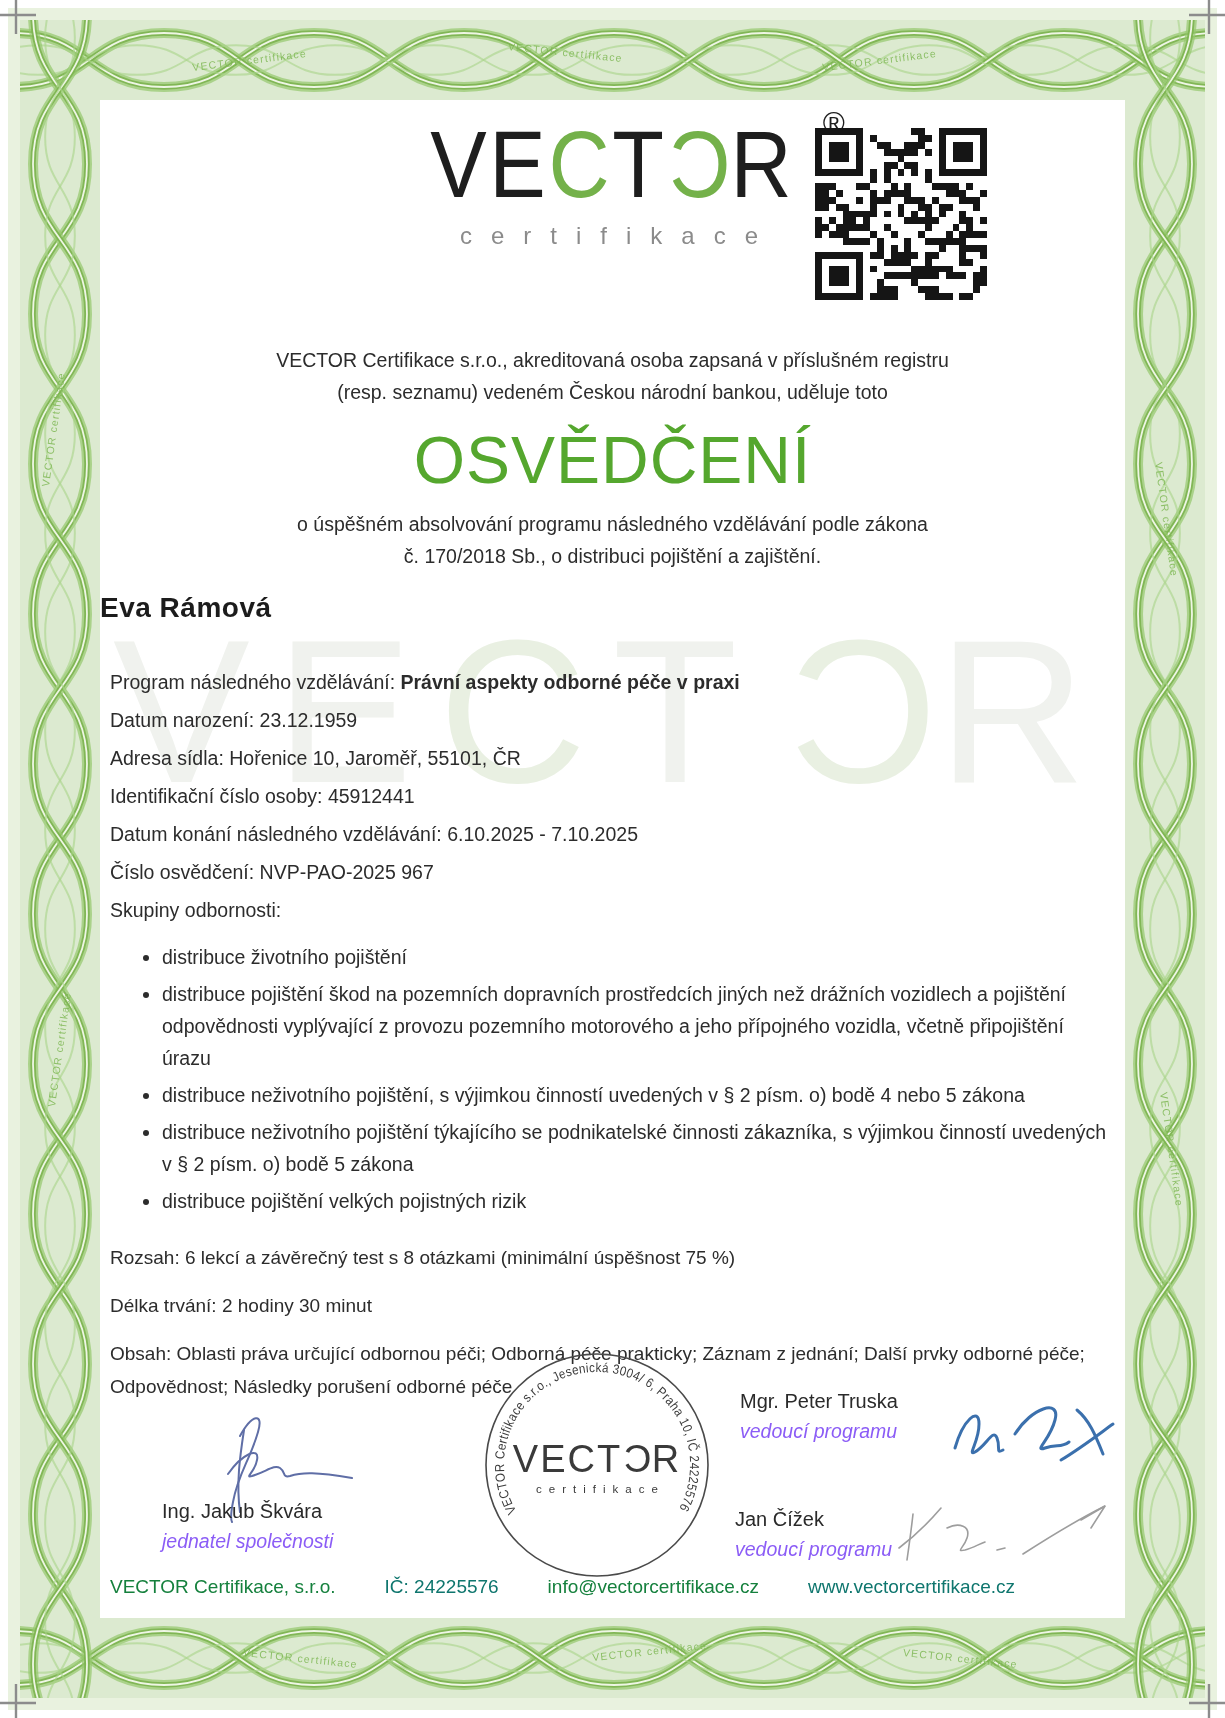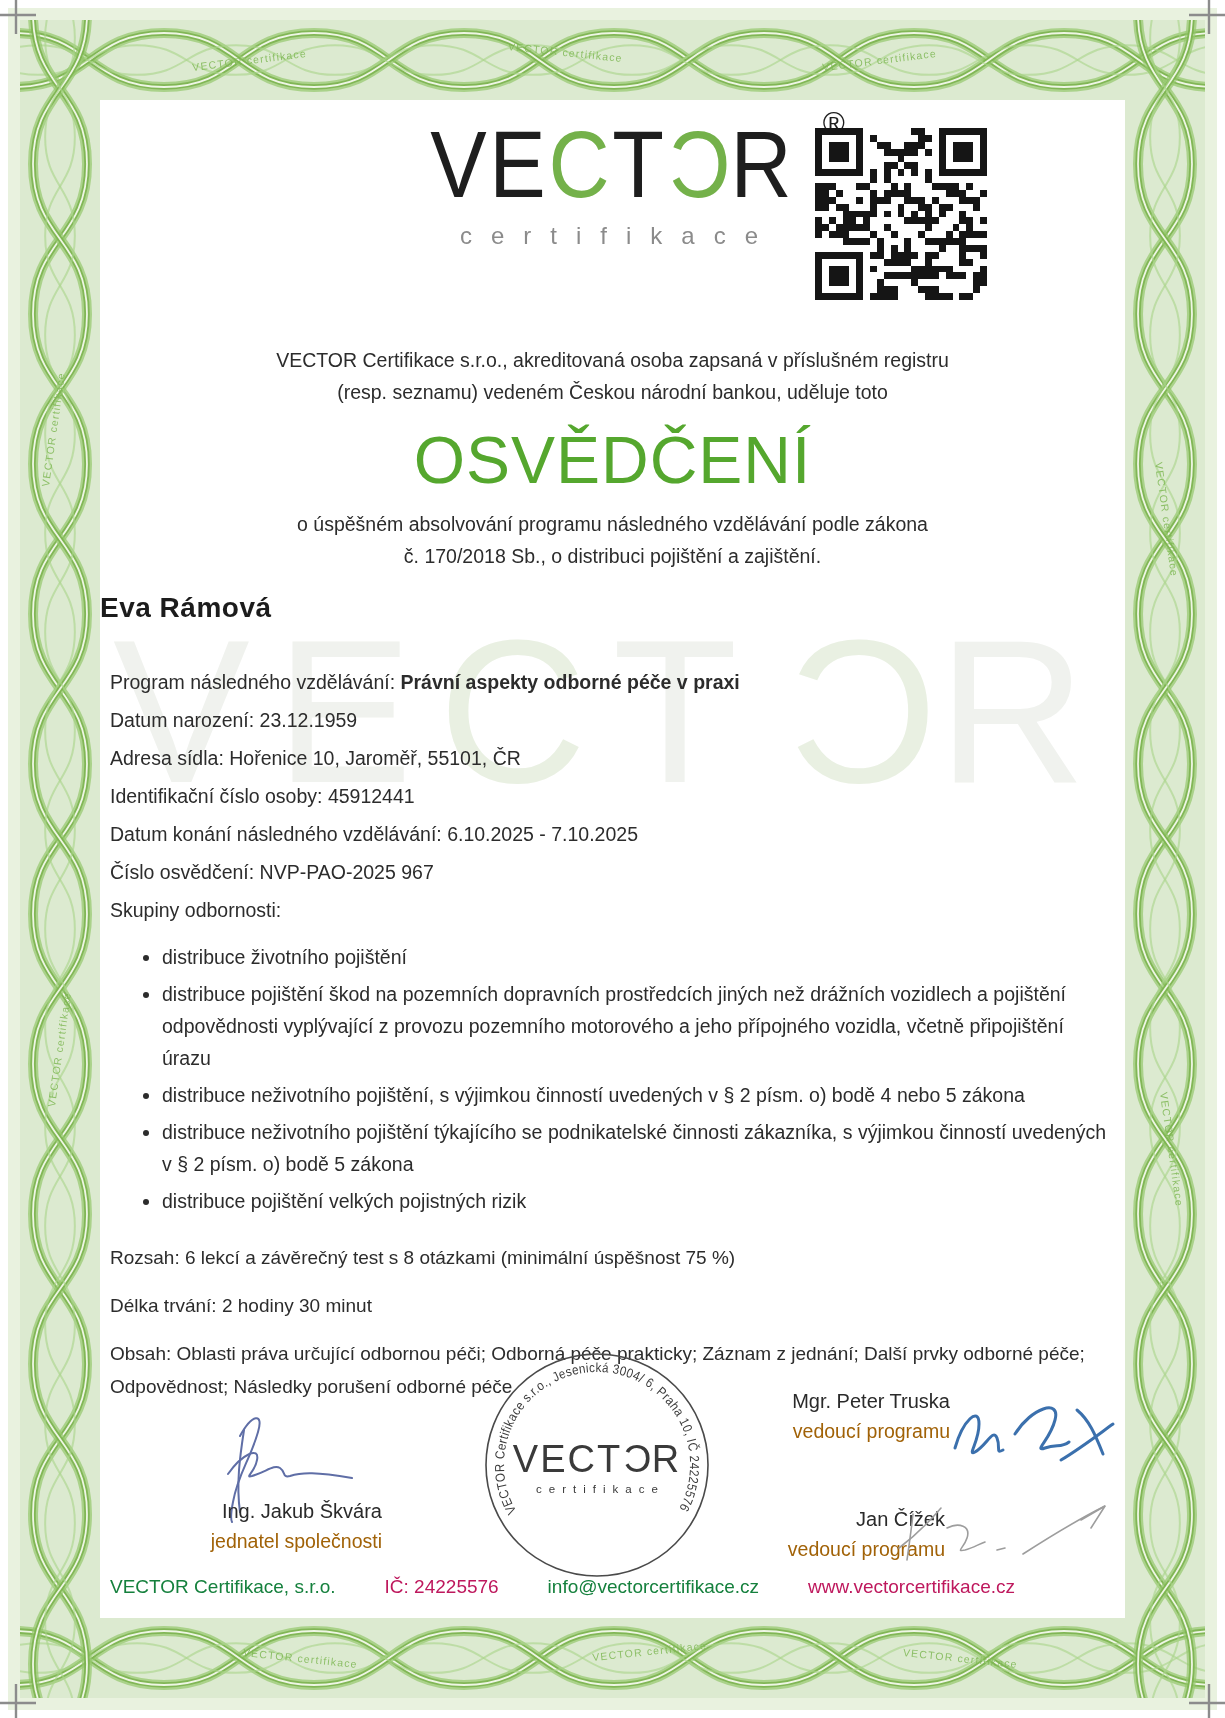--- a/index.html
+++ b/index.html
@@ -27,41 +27,41 @@
   .sub{margin:10px 4px 0;text-align:center;font-size:19.5px;line-height:32px;}
   .recipient{margin:20px 0 0;text-align:left;font-size:28px;font-weight:700;color:#1c1c1c;letter-spacing:.5px;}
   .details{margin:47px 0 0;padding:0 10px;}
   .detail{font-size:19.5px;line-height:22px;margin-bottom:16px;}
   .detail .val.bold{font-weight:700;}
   .bullets{margin:20px 0 0;padding:0 7px 0 62px;}
   .bullets li{font-size:19.5px;line-height:32px;margin-bottom:5px;}
   .summary{margin:24px 0 0;padding:0 14px 0 10px;}
   .summary p{margin:0 0 15px;font-size:19px;line-height:33px;}
   
-  .sig-block{position:absolute;text-align:right;}
+  .sig-block{position:absolute;text-align:left;}
   .sig-name{font-size:20px;color:#2a2a2a;line-height:30px;}
-  .sig-role{font-size:19.5px;color:#a16207;line-height:30px;}
+  .sig-role{font-size:19.5px;color:#8b5cf6;line-height:30px;font-style:italic;}
   #block-jakub{left:62px;top:1396px;width:220px;}
   #block-peter{left:640px;top:1286px;width:210px;}
   #block-jan{left:635px;top:1404px;width:210px;}
   .sig-svg{position:absolute;}
   #sig-jakub{left:100px;top:1308px;}
   #sig-peter{left:843px;top:1290px;}
   #sig-jan{left:785px;top:1398px;}
   .seal{position:absolute;left:382px;top:1250px;width:230px;height:230px;}
   .seal svg{position:absolute;left:0;top:0;}
   .seal-center{position:absolute;left:0;right:0;top:90px;text-align:center;color:#3a3a3a;}
   .seal-word{font-size:38px;line-height:1;letter-spacing:2px;}
   .seal-word .d,.seal-word .g{color:#3a3a3a;}
   .seal-sub{margin-top:5px;font-size:11.5px;letter-spacing:7px;padding-left:7px;}
   
   .footer{position:absolute;top:1476px;left:10px;width:905px;display:flex;
           justify-content:space-between;align-items:baseline;font-size:19px;}
   .footer .green{color:#15803d;}
-  .footer .dark{color:#be185d;}
+  .footer .dark{color:#0f766e;}
 </style>
 </head>
 <body>
 
 <div class="page">
 
   <svg id="border-svg" width="1225" height="1718" viewBox="0 0 1225 1718">
     <defs>
       <clipPath id="bandClip">
         <rect x="20" y="20" width="1185" height="80"></rect>

